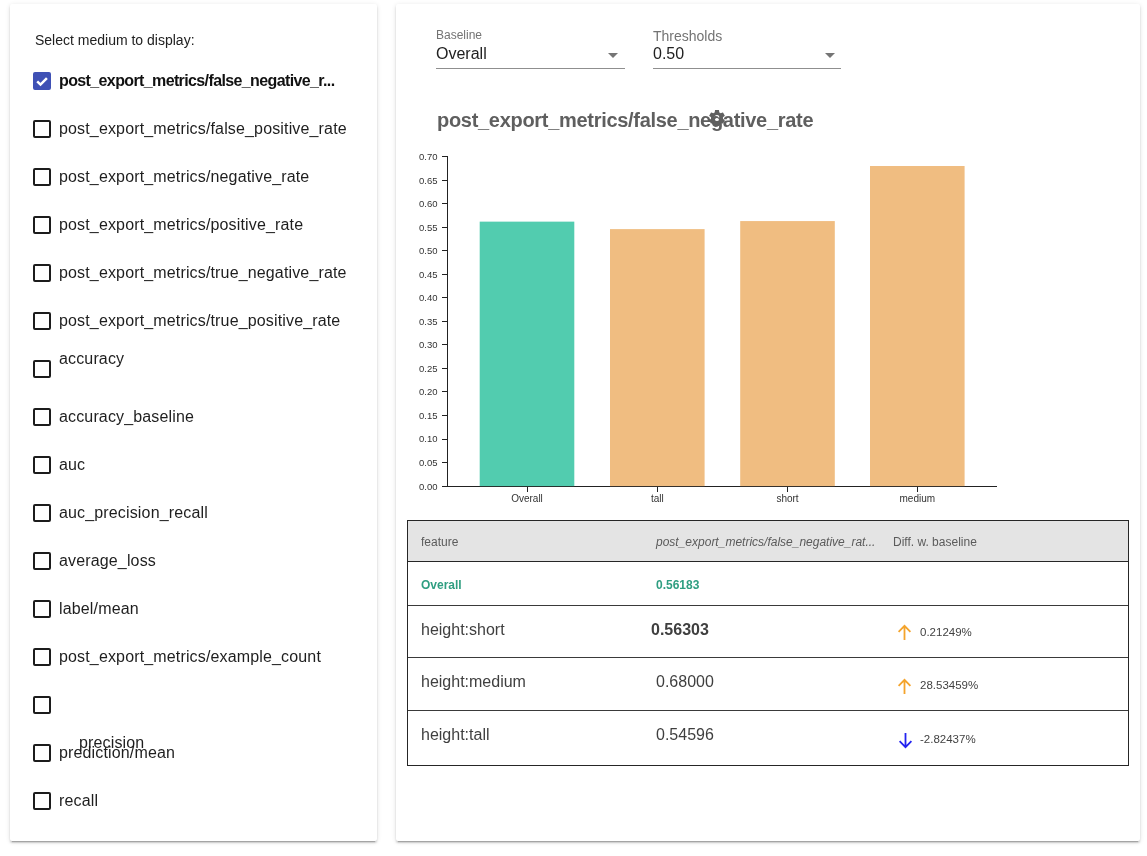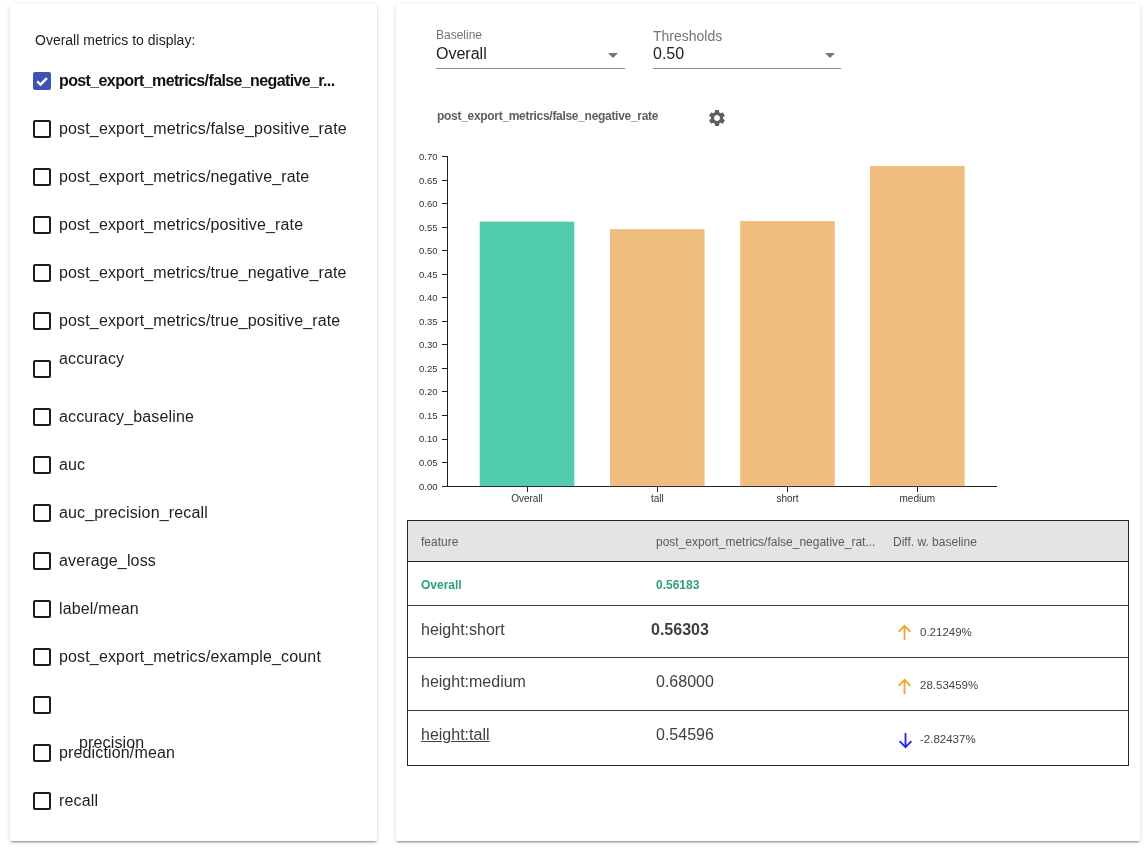--- a/index.html
+++ b/index.html
@@ -15,21 +15,21 @@
   .tealtxt{font-size:12px;font-weight:bold;color:#2f9e81;}
   .pct{font-size:11.5px;color:#424242;}
 </style>
 </head>
 <body>
 
 <div class="card" style="left:10px;top:4px;width:367px;height:837px;"></div>
 
 <div class="card" style="left:396px;top:4px;width:744px;height:837px;"></div>
 
-<div class="abs" style="left:35px;top:32px;font-size:14px;color:#212121;">Overall metrics to display:</div>
+<div class="abs" style="left:35px;top:32px;font-size:14px;color:#212121;">Select medium to display:</div>
 
 <div id="list">
     <div class="cb on" style="left:33px;top:72px;"><svg width="14" height="14" viewBox="0 0 14 14">
         <path d="M2.2 7.4 L5.5 10.6 L11.9 4.1" fill="none" stroke="#fff" stroke-width="2.5"></path>
       </svg></div>
     <div class="item abs" style="top:71px;font-weight:bold;color:#111;letter-spacing:-0.62px;">post_export_metrics/false_negative_r...</div>
     <div class="cb" style="left:33px;top:120px;"></div>
     <div class="item abs" style="top:119px;">post_export_metrics/false_positive_rate</div>
     <div class="cb" style="left:33px;top:168px;"></div>
     <div class="item abs" style="top:167px;">post_export_metrics/negative_rate</div>
@@ -64,21 +64,21 @@
 <div class="abs" style="left:436px;top:28px;font-size:12px;color:#737373;">Baseline</div>
 <div class="abs" style="left:436px;top:45px;font-size:16px;color:#212121;">Overall</div>
 <div class="abs" style="left:436px;top:68px;width:189px;height:1px;background:#8f8f8f;"></div>
 <div class="abs" style="left:608px;top:53px;width:0;height:0;border-left:5px solid transparent;border-right:5px solid transparent;border-top:5px solid #757575;"></div>
 
 <div class="abs" style="left:653px;top:28px;font-size:14px;color:#737373;">Thresholds</div>
 <div class="abs" style="left:653px;top:45px;font-size:16px;color:#212121;">0.50</div>
 <div class="abs" style="left:653px;top:68px;width:188px;height:1px;background:#8f8f8f;"></div>
 <div class="abs" style="left:825px;top:53px;width:0;height:0;border-left:5px solid transparent;border-right:5px solid transparent;border-top:5px solid #757575;"></div>
 
-<div class="abs" style="left:437px;top:109px;font-size:12px;font-weight:bold;color:#5f5f5f;letter-spacing:-0.3px;">post_export_metrics/false_negative_rate</div>
+<div class="abs" style="left:437px;top:109px;font-size:20px;font-weight:bold;color:#5f5f5f;letter-spacing:-0.3px;">post_export_metrics/false_negative_rate</div>
 <svg class="abs" style="left:707px;top:108px;" width="20" height="20" viewBox="0 0 24 24" fill="#5f5f5f">
 <path d="M19.14,12.94c0.04-0.3,0.06-0.61,0.06-0.94c0-0.32-0.02-0.64-0.07-0.94l2.03-1.58c0.18-0.14,0.23-0.41,0.12-0.61 l-1.92-3.32c-0.12-0.22-0.37-0.29-0.59-0.22l-2.39,0.96c-0.5-0.38-1.03-0.7-1.62-0.94L14.4,2.81c-0.04-0.24-0.24-0.41-0.48-0.41 h-3.84c-0.24,0-0.43,0.17-0.47,0.41L9.25,5.35C8.66,5.59,8.12,5.92,7.63,6.29L5.24,5.33c-0.22-0.08-0.47,0-0.59,0.22L2.74,8.87 C2.62,9.08,2.66,9.34,2.86,9.48l2.03,1.58C4.84,11.36,4.8,11.69,4.8,12s0.02,0.64,0.07,0.94l-2.03,1.58 c-0.18,0.14-0.23,0.41-0.12,0.61l1.92,3.32c0.12,0.22,0.37,0.29,0.59,0.22l2.39-0.96c0.5,0.38,1.03,0.7,1.62,0.94l0.36,2.54 c0.05,0.24,0.24,0.41,0.48,0.41h3.84c0.24,0,0.44-0.17,0.47-0.41l0.36-2.54c0.59-0.24,1.13-0.56,1.62-0.94l2.39,0.96 c0.22,0.08,0.47,0,0.59-0.22l1.92-3.32c0.12-0.22,0.07-0.47-0.12-0.61L19.14,12.94z M12,15.6c-1.98,0-3.6-1.62-3.6-3.6 s1.62-3.6,3.6-3.6s3.6,1.62,3.6,3.6S13.98,15.6,12,15.6z"></path>
 </svg>
 
 <svg class="abs" style="left:0;top:0;" width="1147" height="856" id="chart">
     <line x1="447.5" y1="156.6" x2="447.5" y2="486.6" stroke="#222" stroke-width="1" shape-rendering="crispEdges"></line>
     <line x1="447" y1="486.5" x2="997" y2="486.5" stroke="#222" stroke-width="1" shape-rendering="crispEdges"></line>
     <line x1="441.5" y1="486.1" x2="447.5" y2="486.1" stroke="#222" stroke-width="1" shape-rendering="crispEdges"></line>
     <text x="437.5" y="489.5" font-size="9.5" fill="#333" text-anchor="end" font-family="Liberation Sans, sans-serif">0.00</text>
     <line x1="441.5" y1="462.56428571428575" x2="447.5" y2="462.56428571428575" stroke="#222" stroke-width="1" shape-rendering="crispEdges"></line>
@@ -124,33 +124,33 @@
   </svg>
 
 <div class="abs" style="left:407px;top:520px;width:722px;height:246px;border:1px solid #262626;box-sizing:border-box;background:#fff;"></div>
 <div class="abs" style="left:408px;top:521px;width:720px;height:40px;background:#e4e4e4;"></div>
 <div class="abs" style="left:408px;top:561px;width:720px;height:1px;background:#262626;"></div>
 <div class="abs" style="left:408px;top:605px;width:720px;height:1px;background:#3a3a3a;"></div>
 <div class="abs" style="left:408px;top:657px;width:720px;height:1px;background:#3a3a3a;"></div>
 <div class="abs" style="left:408px;top:710px;width:720px;height:1px;background:#3a3a3a;"></div>
 
 <div class="abs hdrtxt" style="left:421px;top:535px;">feature</div>
-<div class="abs hdrtxt" style="left:656px;top:535px;">post_export_metrics/false_negative_rat...</div>
+<div class="abs hdrtxt" style="left:656px;top:535px;font-style:italic;">post_export_metrics/false_negative_rat...</div>
 <div class="abs hdrtxt" style="left:893px;top:535px;">Diff. w. baseline</div>
 
 <div class="abs tealtxt" style="left:421px;top:578px;">Overall</div>
 <div class="abs tealtxt" style="left:656px;top:578px;">0.56183</div>
 
 <div class="abs celltxt" style="left:421px;top:621px;">height:short</div>
 <div class="abs celltxt" style="left:651px;top:621px;font-weight:bold;">0.56303</div>
 
 <div class="abs celltxt" style="left:421px;top:673px;">height:medium</div>
 <div class="abs celltxt" style="left:656px;top:673px;">0.68000</div>
 
-<div class="abs celltxt" style="left:421px;top:726px;text-decoration:underline;">height:tall</div>
+<div class="abs celltxt" style="left:421px;top:726px;">height:tall</div>
 <div class="abs celltxt" style="left:656px;top:726px;">0.54596</div>
 
 <svg class="abs" style="left:896.5px;top:624px;" width="15" height="17" viewBox="0 0 15 17">
   <path d="M7.5 16 L7.5 2 M1.6 7.9 L7.5 1.9 L13.4 7.9" fill="none" stroke="#f4a42c" stroke-width="1.8"></path>
 </svg>
 <div class="abs pct" style="left:920px;top:625.5px;">0.21249%</div>
 
 <svg class="abs" style="left:896.5px;top:677.5px;" width="15" height="17" viewBox="0 0 15 17">
   <path d="M7.5 16 L7.5 2 M1.6 7.9 L7.5 1.9 L13.4 7.9" fill="none" stroke="#f4a42c" stroke-width="1.8"></path>
 </svg>

